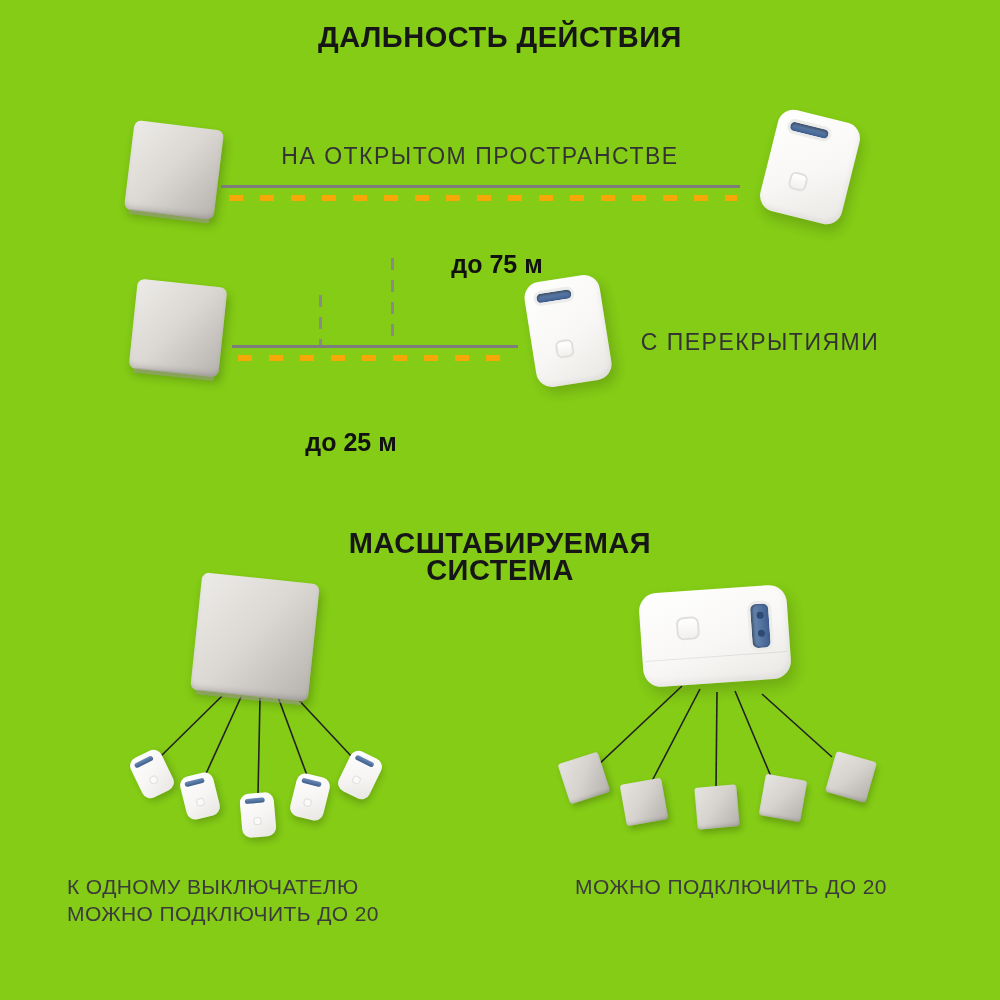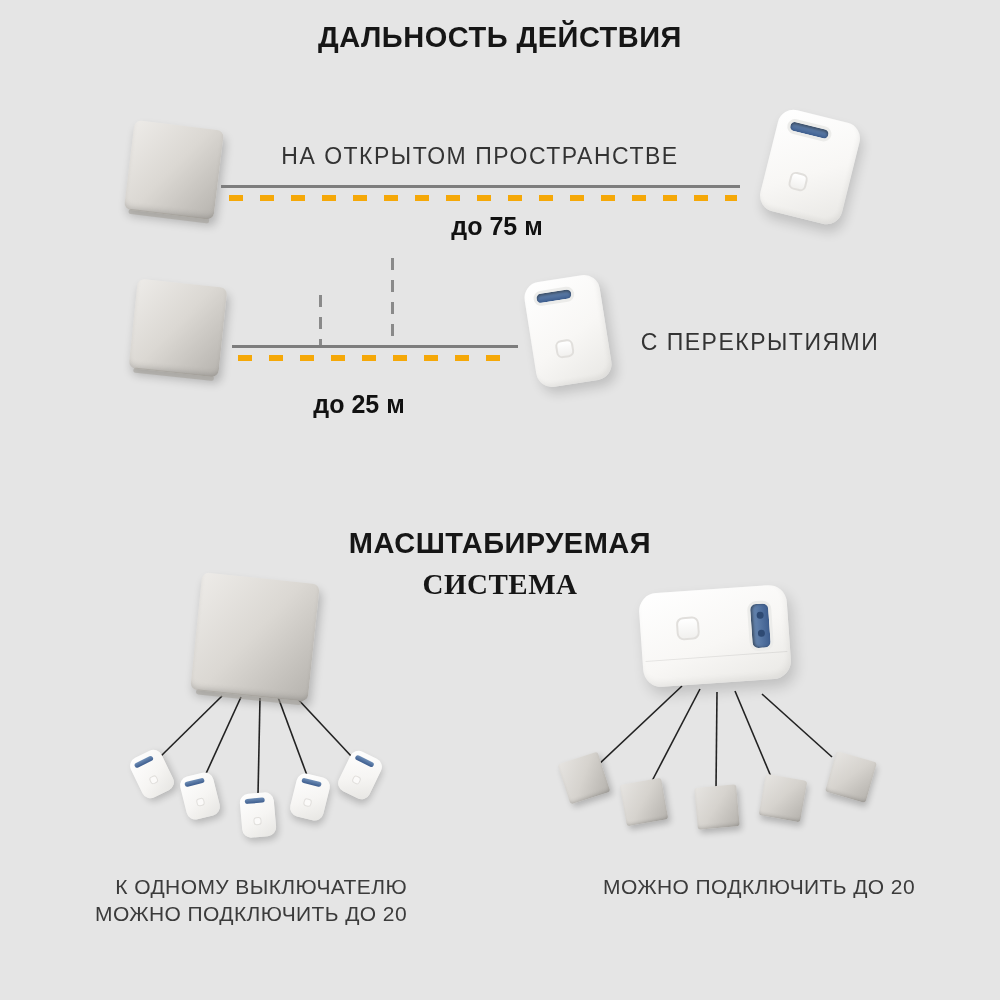--- a/index.html
+++ b/index.html
@@ -1,29 +1,29 @@
 <!DOCTYPE html>
 <html style="--accent: #F5A808; --line-gray: #7d7d7d; --text-light: #3b3b3b;"><head>
 <meta charset="utf-8">
 <style>
   :root { --accent:#F5A808; --line-gray:#7d7d7d; --text-dark:#1c1c1c; --text-light:#3b3b3b; }
   * { margin:0; padding:0; box-sizing:border-box; }
   html,body { background:#fff; }
   .canvas {
     position:relative; width:1000px; height:1000px; margin:0 auto;
-    background:#e5e5e5; overflow:hidden;
+    background:#84cc16; overflow:hidden;
     font-family:"Liberation Sans", sans-serif; color:var(--text-dark);
   }
   
   .h-title { position:absolute; left:0; width:1000px; text-align:center;
     font-size:29px; font-weight:700; letter-spacing:.5px; color:#161616; }
   .lbl-light { position:absolute; text-align:center; font-size:23px; font-weight:400;
     letter-spacing:1.5px; color:#333; }
-  .dist { position:absolute; text-align:center; font-size:25px; font-weight:700; color:#111; }
-  .caption { position:absolute; width:340px; text-align:right; font-size:21px;
+  .dist { position:absolute; text-align:center; font-size:25px; font-weight:700; color:#111;margin-top:38px; }
+  .caption { position:absolute; width:340px; text-align:left; font-size:21px;
     line-height:27px; letter-spacing:.4px; color:var(--text-light); font-weight:400; }
   .caption span { display:block; }
   
   .hline { position:absolute; height:3px; background:var(--line-gray); }
   .dash-o { position:absolute; height:6px;
     background:repeating-linear-gradient(90deg, var(--accent) 0 14px, transparent 14px 31px); }
   .dash-v { position:absolute; width:3px;
     background:repeating-linear-gradient(180deg, #8a8a8a 0 12px, transparent 12px 22px); }
   .fan { position:absolute; left:0; top:0; width:1000px; height:1000px; pointer-events:none; }
   
@@ -94,24 +94,24 @@
   <div class="hline" style="left:232px; top:345px; width:286px;"></div>
   <div class="dash-o" style="left:238px; top:355px; width:274px;"></div>
 
   <div class="ctrl" style="left:530px; top:278px; width:76px; height:106px; transform:rotate(-9deg);">
     <div class="ctrl-slot"></div>
     <div class="ctrl-btn"></div>
   </div>
 
   <div class="lbl-light" style="left:630px; top:329px; width:260px;">С ПЕРЕКРЫТИЯМИ</div>
 
-  <div class="dist" style="left:289px; top:390px; width:140px;">до 25 м</div>
+  <div class="dist" style="left:281px; top:390px; width:140px;">до 25 м</div>
 
   <div class="h-title" style="top:519px;margin-top:8px;">МАСШТАБИРУЕМАЯ</div>
-  <div class="h-title" style="top:568px;font-family:Liberation Serif, serif;">СИСТЕМА</div>
+  <div class="h-title" style="top:554px;">СИСТЕМА</div>
 
   <svg class="fan" viewBox="0 0 1000 1000" xmlns="http://www.w3.org/2000/svg">
 
     <line x1="222" y1="696" x2="160" y2="757" stroke="#222" stroke-width="1.6"></line>
     <line x1="241" y1="697" x2="204" y2="778" stroke="#222" stroke-width="1.6"></line>
     <line x1="260" y1="698" x2="258" y2="795" stroke="#222" stroke-width="1.6"></line>
     <line x1="278" y1="697" x2="308" y2="778" stroke="#222" stroke-width="1.6"></line>
     <line x1="295" y1="696" x2="352" y2="757" stroke="#222" stroke-width="1.6"></line>
 
     <line x1="682" y1="686" x2="597" y2="766" stroke="#222" stroke-width="1.6"></line>

